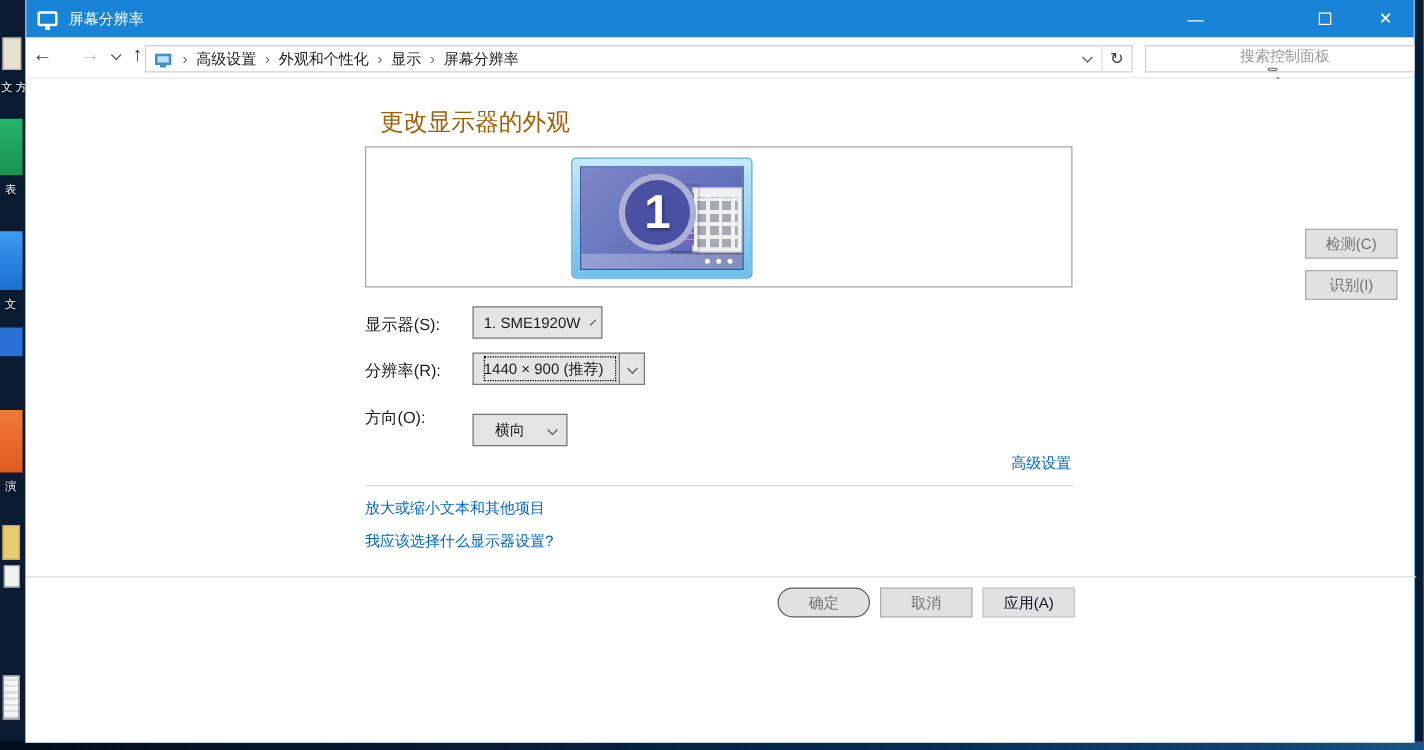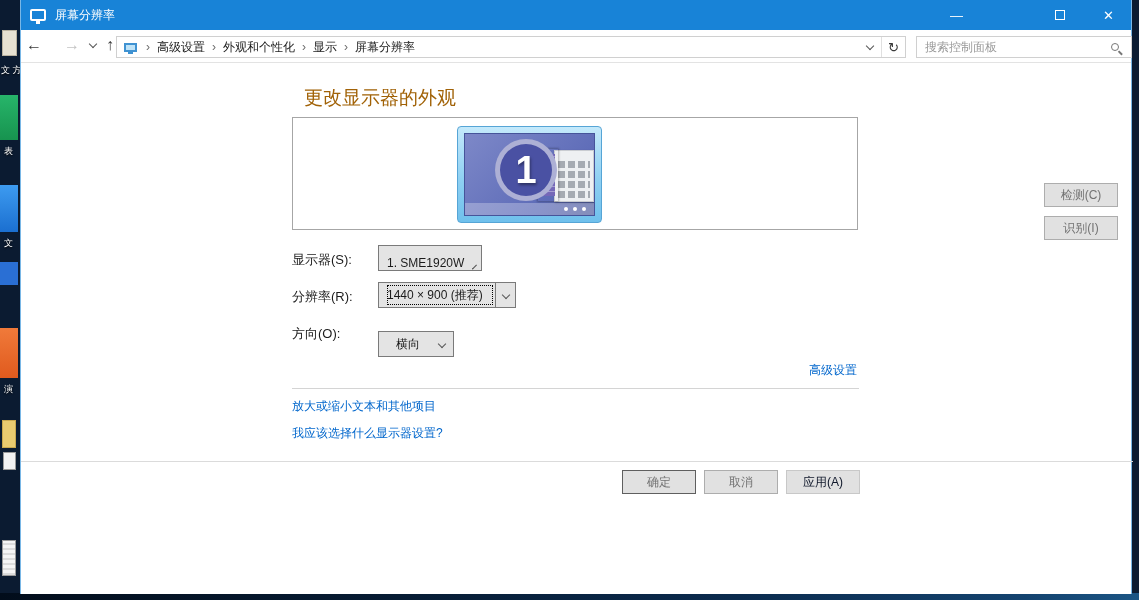--- a/index.html
+++ b/index.html
@@ -53,21 +53,21 @@
   }
   .addr-ico { width:13px; height:9px; border:2px solid #3f92d2; background:#bfe3f7; margin:0 6px 0 7px; position:relative; }
   .addr-ico:after { content:""; position:absolute; left:2px; bottom:-4px; width:5px; height:2px; background:#3f92d2; }
   .crumb { padding:0 4px; color:#1b1b1b; white-space:nowrap; cursor:default; }
   .crumb-sep { color:#6d6d6d; font-size:12px; padding:0 3px; }
   .addr-right { margin-left:auto; display:flex; align-items:center; height:100%; }
   .addr-dd { width:22px; height:100%; display:flex; align-items:center; justify-content:center; }
   .addr-refresh { width:24px; height:100%; display:flex; align-items:center; justify-content:center; border-left:1px solid #e0e0e0; color:#3a3a3a; font-size:13px; }
   .searchbox {
     position:absolute; left:895px; top:6px; width:216px; height:22px;
-    border:1px solid #d0d0d0; background:#fff; display:flex; align-items:center;
+    border:1px solid #d0d0d0; background:#fff; display:flex; align-items:center;flex-direction:column;
   }
   .search-ph { color:#9a9a9a; margin-left:8px; flex:1; }
   .mag { width:8px; height:8px; border:1.5px solid #777; border-radius:50%; position:relative; margin-right:12px; }
   .mag:after { content:""; position:absolute; width:5px; height:1.5px; background:#777; transform:rotate(45deg); left:6px; top:8px; }
   
   .content { position:absolute; left:0; top:63px; width:100%; height:531px; background:#fff; }
   .heading { position:absolute; left:283px; top:22px; font-size:19px; color:#a16207; }
   .preview-box { position:absolute; left:271px; top:54px; width:566px; height:113px; border:1px solid #a6a6a6; }
   
   .mon { position:absolute; left:164px; top:8px; width:145px; height:97px;
@@ -93,21 +93,21 @@
     display:flex; align-items:center; justify-content:center; }
   .mon-circle span { color:#fff; font-size:38px; font-weight:bold; text-shadow:1px 2px 3px rgba(0,0,0,.4); }
   .mon-strip { position:absolute; left:0; right:0; bottom:0; height:12px; background:rgba(255,255,255,.28); }
   .mon-dots { position:absolute; right:8px; bottom:4px; display:flex; gap:5px; }
   .mon-dots i { width:4px; height:4px; border-radius:50%; background:#fff; }
   
   .btn { position:absolute; width:74px; height:24px; background:#e1e1e1; border:1px solid #adadad;
     display:flex; align-items:center; justify-content:center; font-size:12px; color:#737373; cursor:default; }
   .btn-detect { left:751px; top:65px; }
   .btn-identify { left:751px; top:98px; }
-  .btn-ok { left:601px; top:407px; border-color:#5f5f5f; }
+  .btn-ok { left:601px; top:407px; border-color:#5f5f5f;border-radius:12px; }
   .btn-cancel { left:683px; top:407px; }
   .btn-apply { left:765px; top:407px; border-color:#c8c8c8; color:#0f172a; }
   
   .fld-label { position:absolute; left:271px; font-size:13px; }
   .combo { position:absolute; left:357px; height:26px; background:#e4e4e4; border:1px solid #7a7a7a;
     display:flex; align-items:center; font-size:12px; cursor:default; }
   .combo-text { flex:1; padding-left:8px; white-space:nowrap; }
   .combo .chev { margin:0 8px 0 10px; }
   .combo-res { padding:0; }
   .combo-res .res-text { width:117px; height:100%; display:flex; align-items:center; padding-left:6px; }
@@ -212,21 +212,21 @@
                 <i></i>
               </div>
           </div>
         </div>
       </div>
       <div class="btn btn-detect">检测(C)</div>
       <div class="btn btn-identify">识别(I)</div>
     </div>
 
     <div class="fld-label" style="top:188px;">显示器(S):</div>
-    <div class="combo" style="top:182px;width:104px;align-items:flex-end;">
+    <div class="combo" style="top:182px;width:104px;">
       <span class="combo-text">1. SME1920W</span>
       <span class="chev"></span>
     </div>
 
     <div class="fld-label" style="top:225px;">分辨率(R):</div>
     <div class="combo combo-res" style="top:219px;width:138px;">
       <span class="res-text">
           <span class="res-focus">1440 × 900 (推荐)</span>
         </span>
       <span class="dd-btn">

